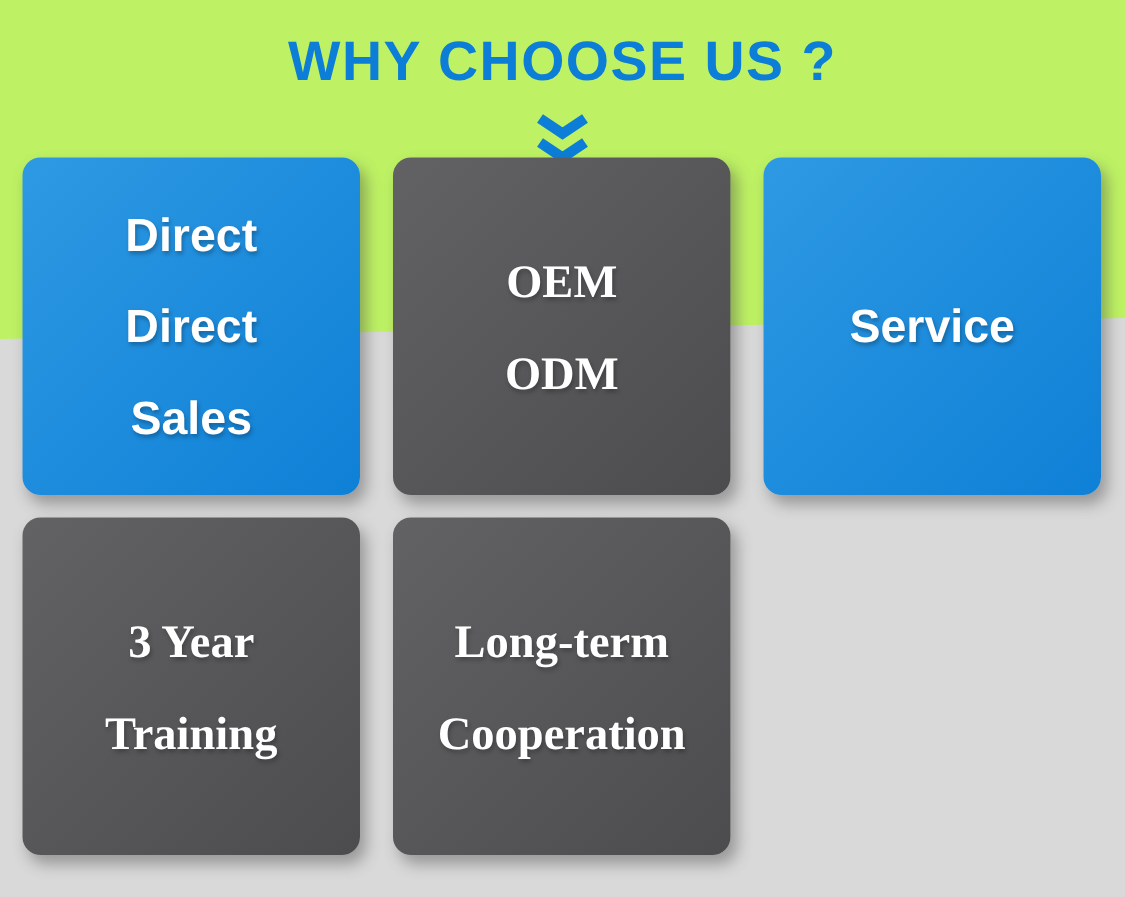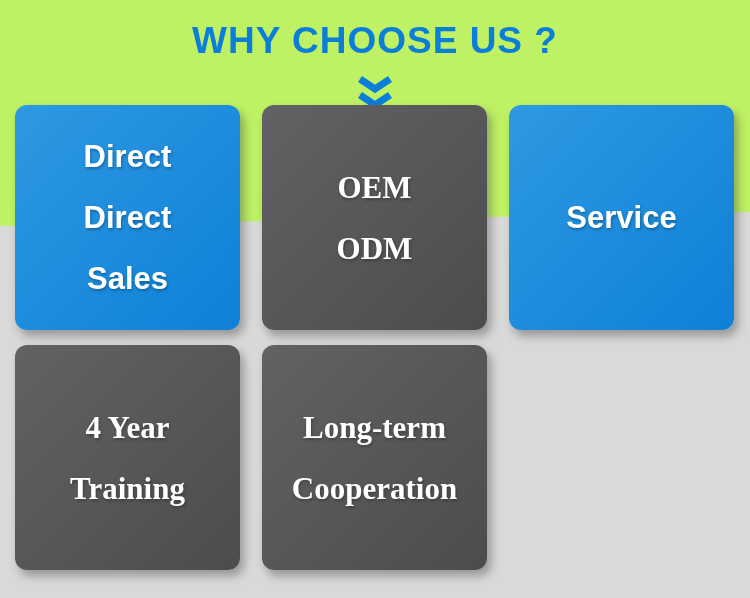--- a/index.html
+++ b/index.html
@@ -108,21 +108,21 @@
     <div class="tile dark">
       <span class="tile-line">OEM</span>
       <span class="tile-line">ODM</span>
     </div>
 
     <div class="tile blue">
       <span class="tile-line">Service</span>
     </div>
 
     <div class="tile dark">
-      <span class="tile-line">4 Year</span>
+      <span class="tile-line">3 Year</span>
       <span class="tile-line">Training</span>
     </div>
 
 
     <div class="tile dark">
       <span class="tile-line">Long-term</span>
       <span class="tile-line">Cooperation</span>
     </div>
 
   </div>

